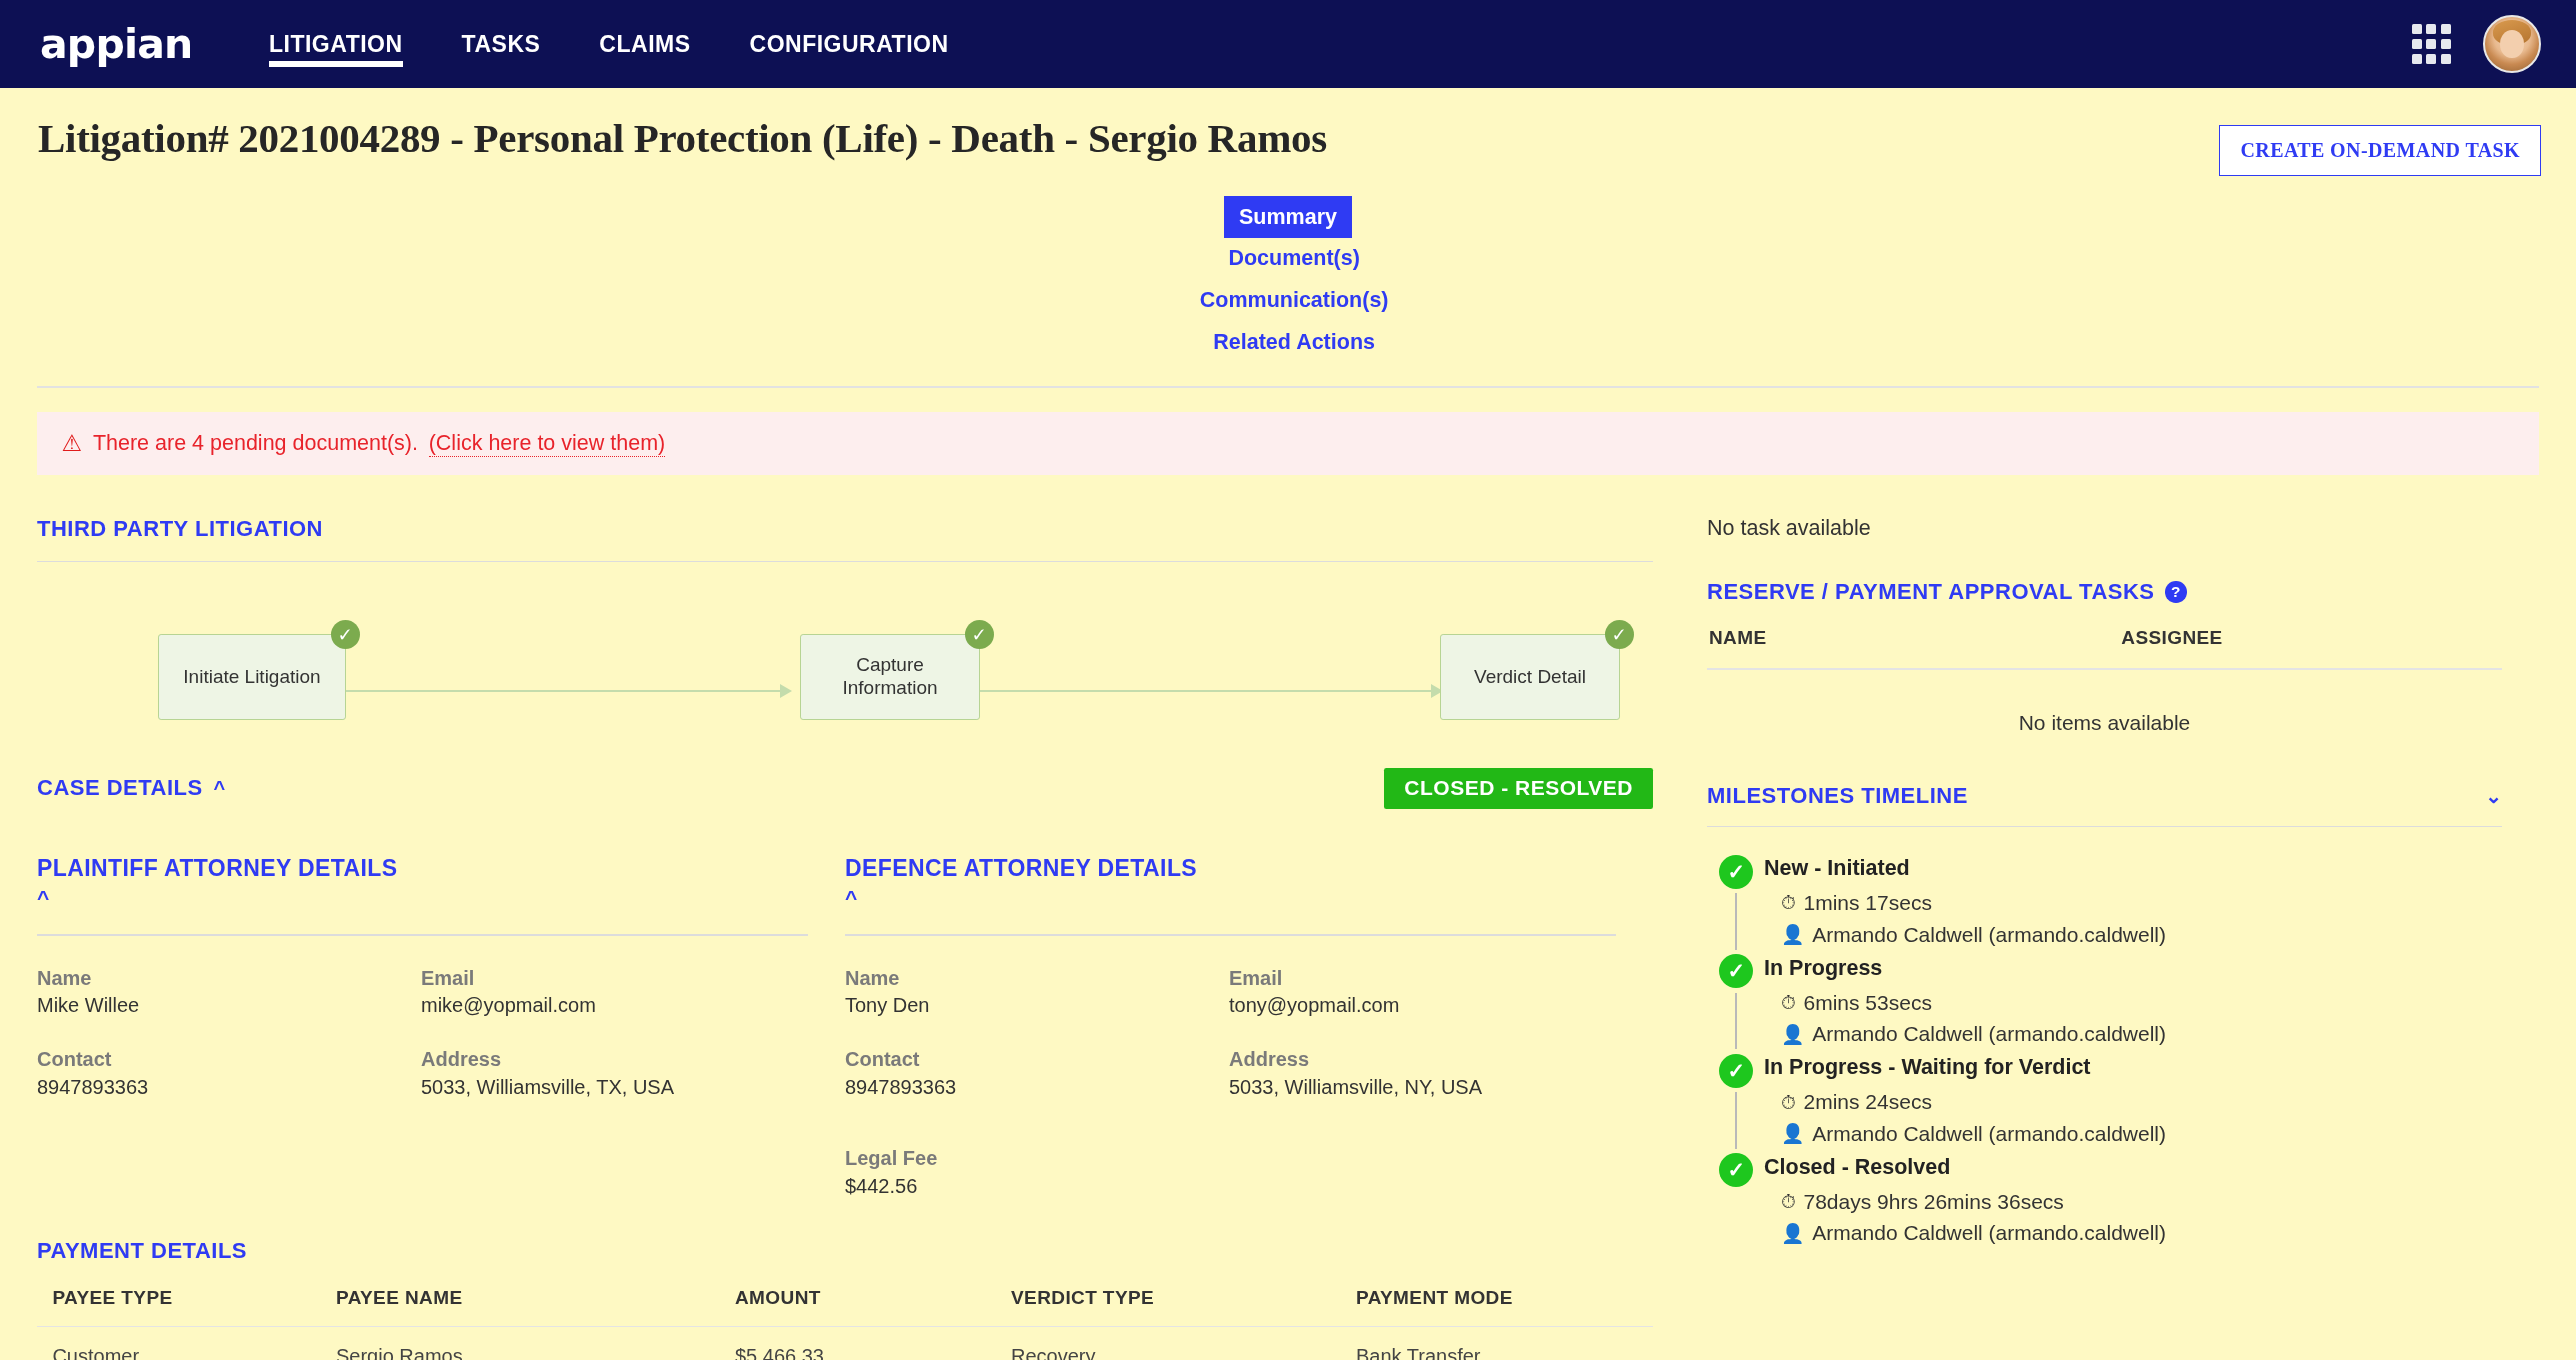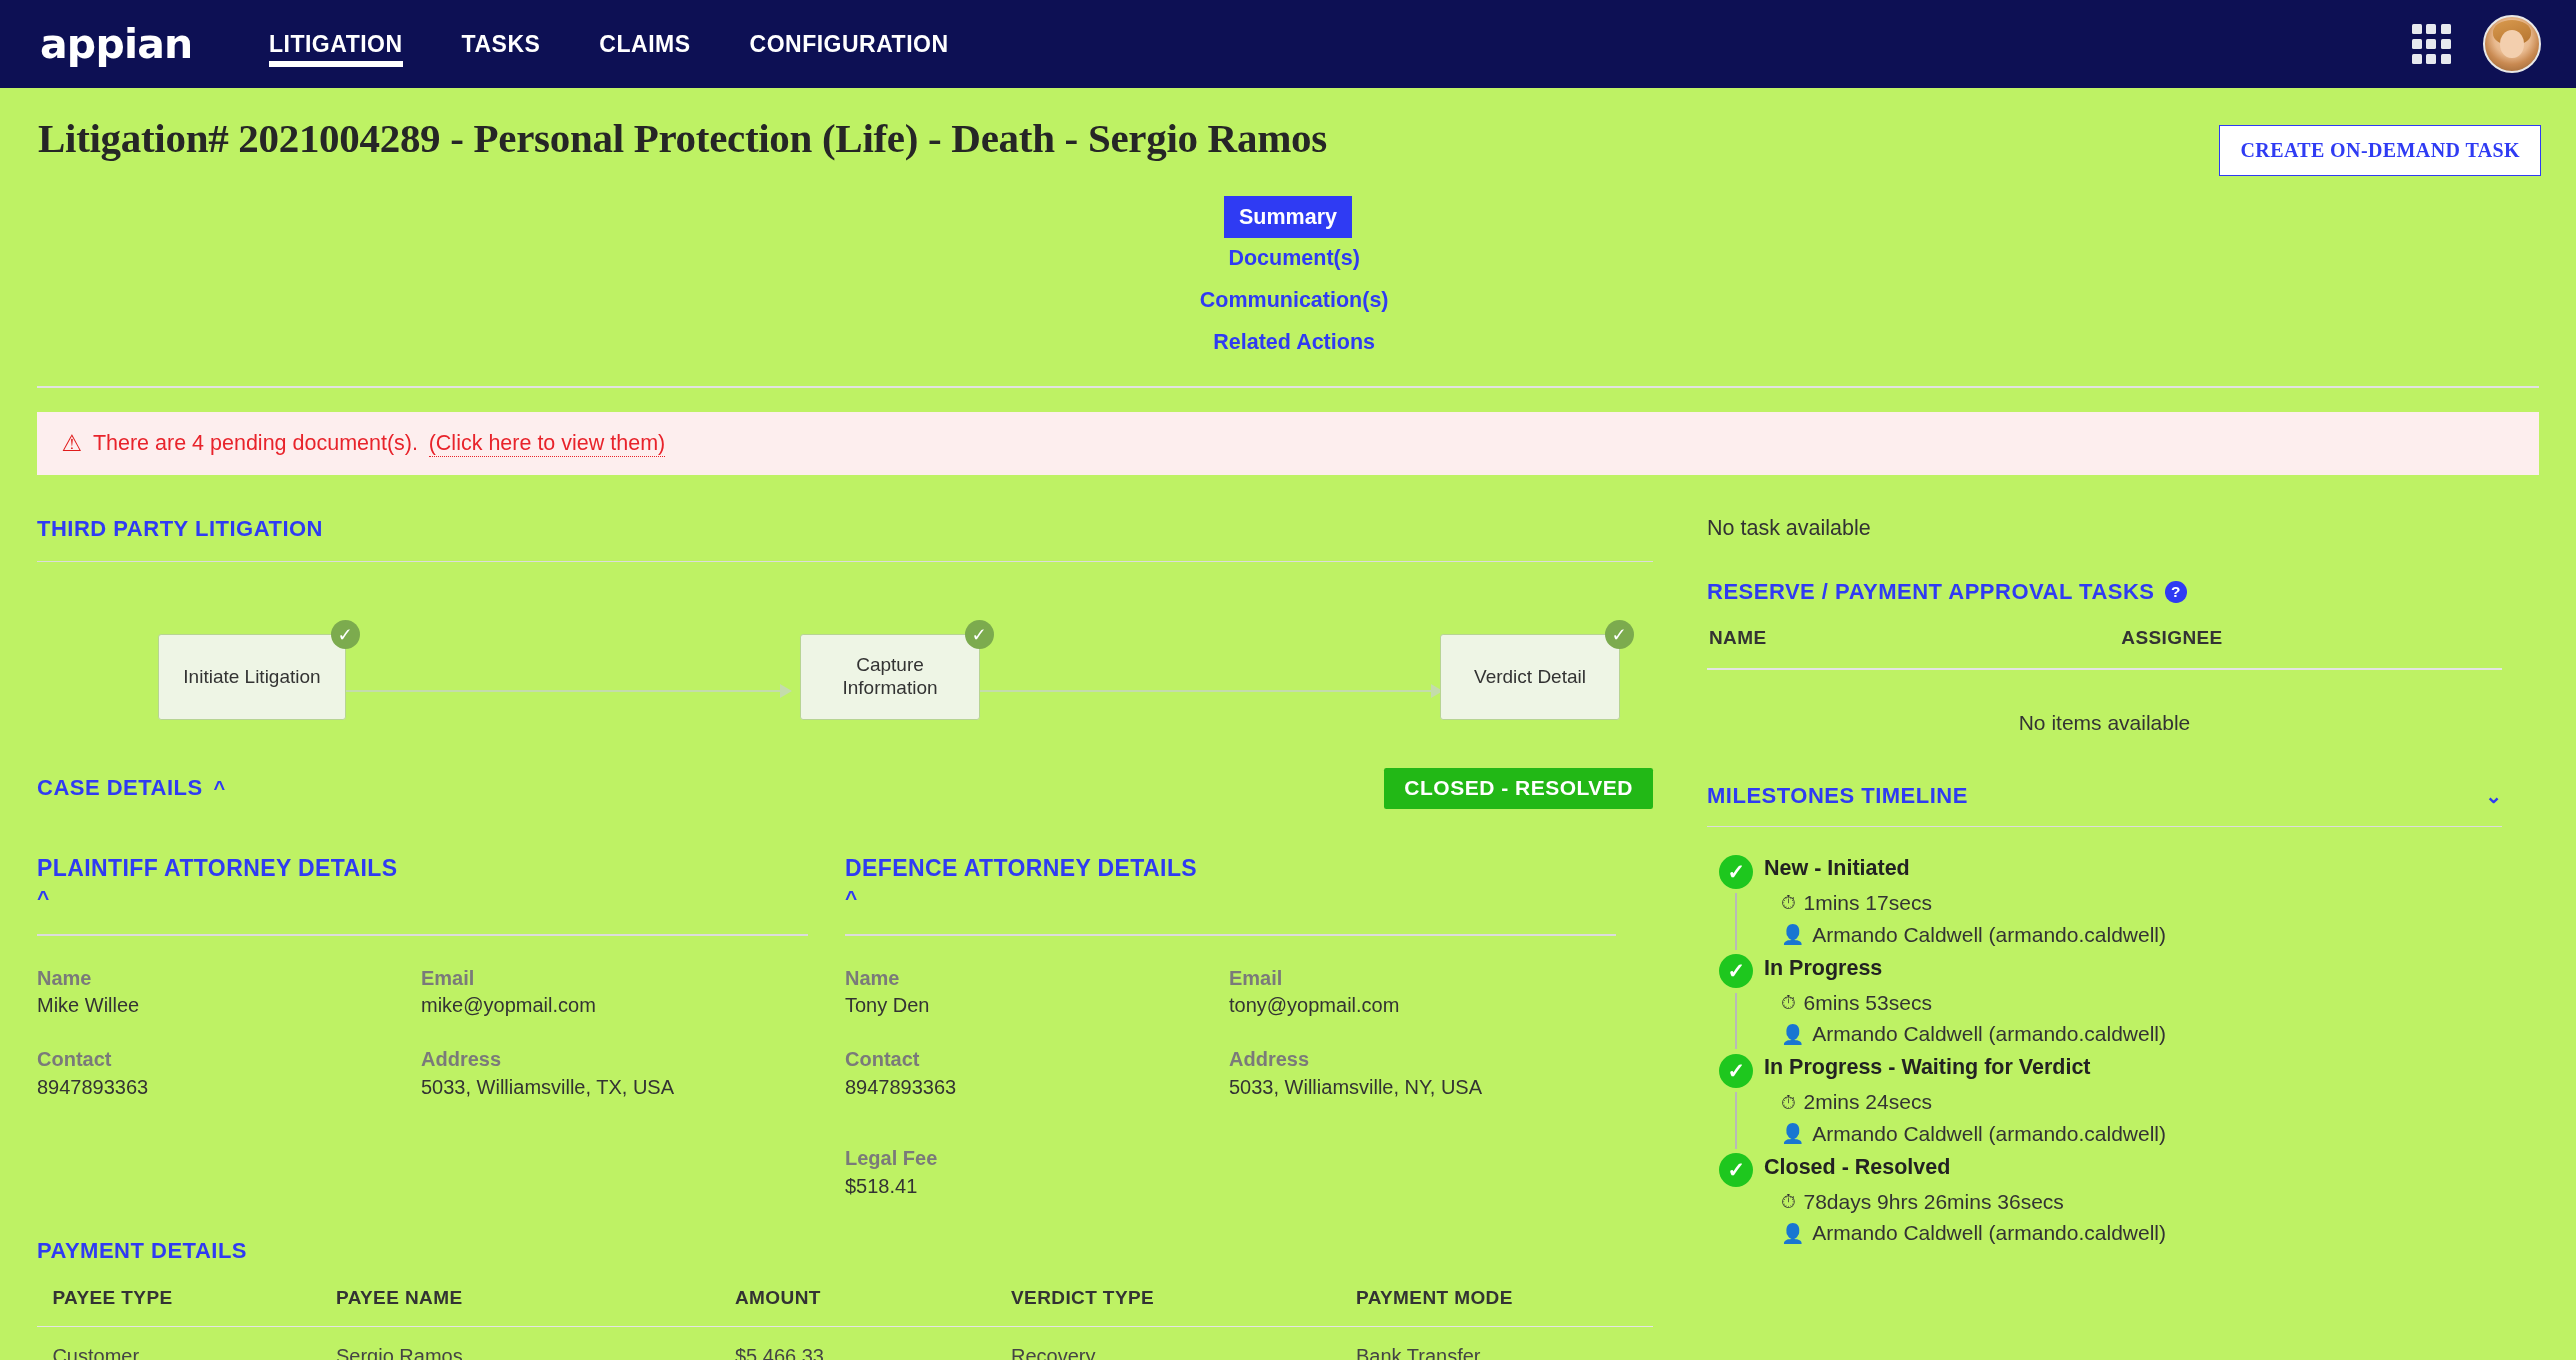--- a/index.html
+++ b/index.html
@@ -2,21 +2,21 @@
 <html style="font-size:12.3px"><head>
 <meta charset="utf-8">
 <style>
   * { box-sizing: border-box; margin: 0; padding: 0; }
   html, body {
     width: 2576px; height: 1360px;
     background: #ffffff;
     font-family: "Liberation Sans", sans-serif;
     overflow: hidden;
   }
-  .page { position: relative; width: 2576px; height: 1360px; background:#bef264; }
+  .page { position: relative; width: 2576px; height: 1360px; background:#fef9c3; }
 
   
   .navbar {
     height: 88px; background: #0d1054;
     display: flex; align-items: center;
     padding: 0 35px 0 40px;
     position: relative;
   }
   .logo {
     color: #fff; font-size: 41px; font-weight: 700;
@@ -314,21 +314,21 @@
               <div class="field-value">8947893363</div>
             </div>
             <div class="field">
               <div class="field-label">Address</div>
               <div class="field-value">5033, Williamsville, NY, USA</div>
             </div>
           </div>
           <div class="field-grid">
             <div class="field" style="margin-top:48px;">
               <div class="field-label">Legal Fee</div>
-              <div class="field-value">$518.41</div>
+              <div class="field-value">$442.56</div>
             </div>
           </div>
         </div>
       </div>
 
       <div style="margin-top:40px;">
         <div class="sec-head">PAYMENT DETAILS</div>
         <table class="ptable">
           <thead>
             <tr>

